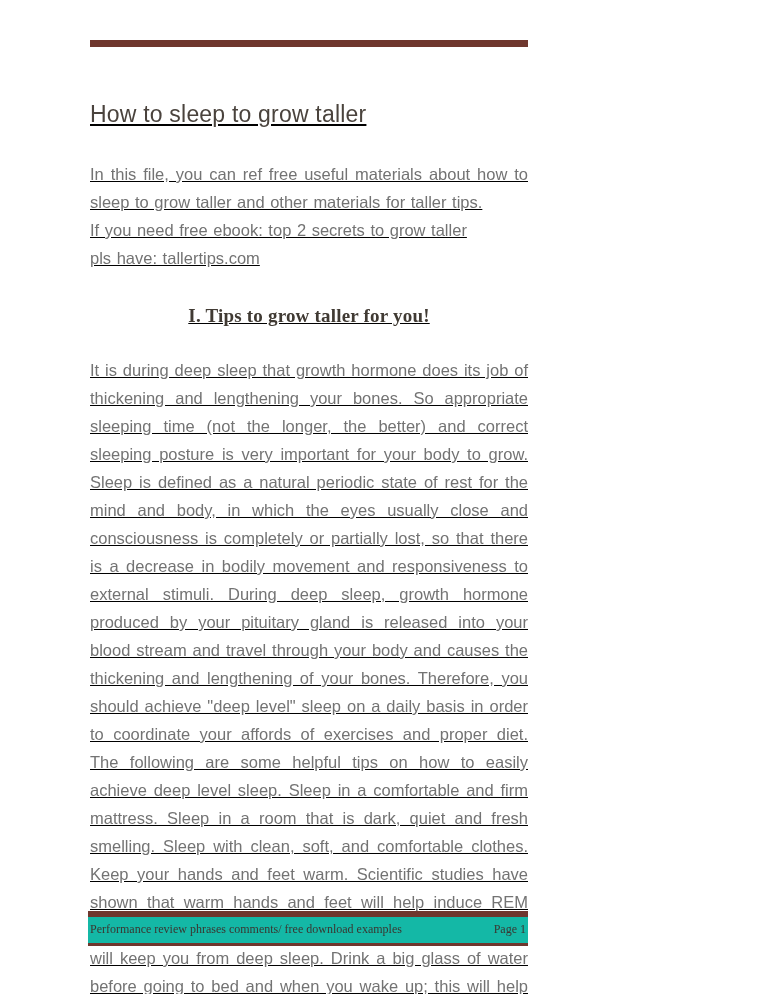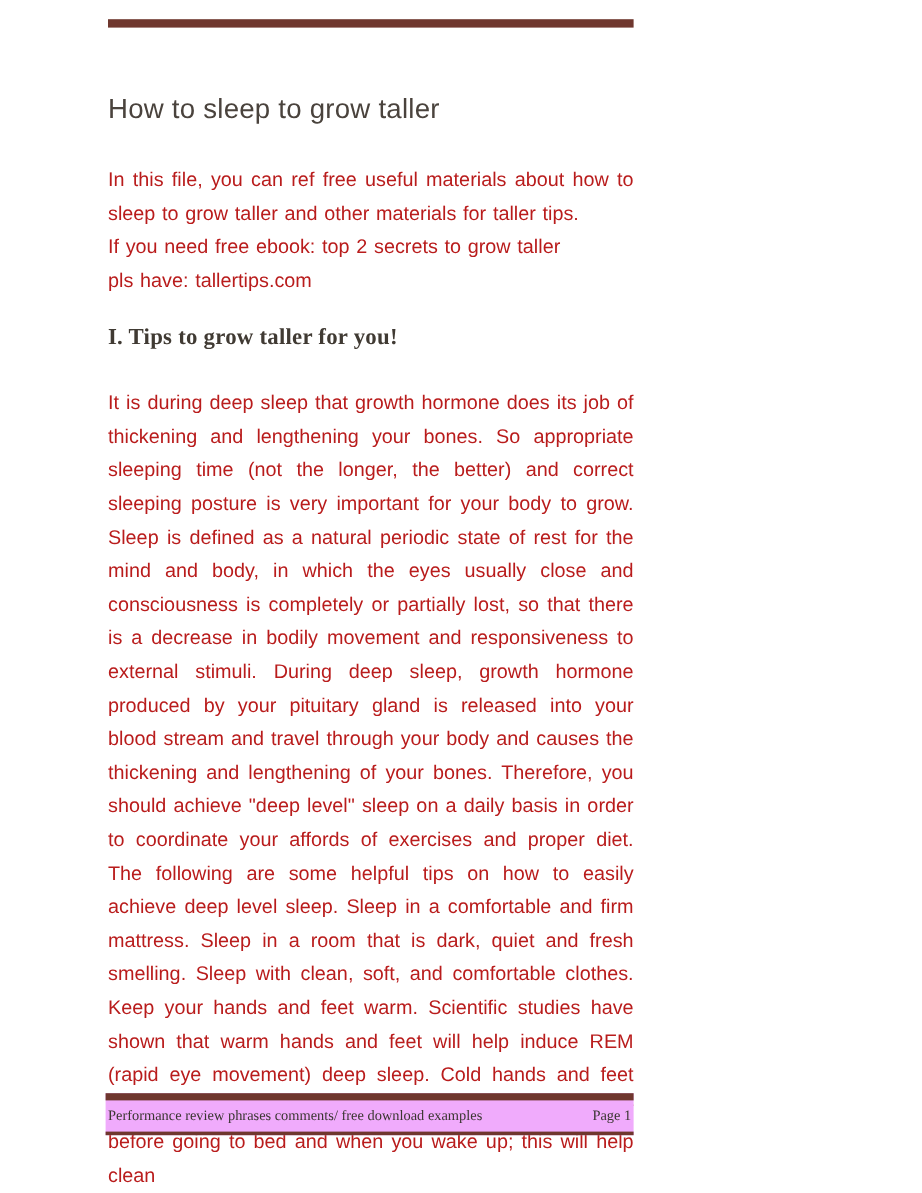--- a/index.html
+++ b/index.html
@@ -8,63 +8,65 @@
     width: 768px;
     height: 994px;
     font-family: "Liberation Sans", sans-serif;
     overflow: hidden;
   }
   .page {
     position: relative;
     width: 616px;
     height: 994px;
     background: #ffffff;
-    padding: 16px 88px 0 90px;
+    padding: 40px 88px 0 90px;
     overflow: hidden;
+    text-decoration: underline;
   }
   .rule { background: #6f372e; }
   .rule-top { height: 7px; width: 100%; }
   .title {
     margin-top: 54px;
     font-family: "Liberation Sans", sans-serif;
     font-weight: 400;
     font-size: 23px;
     color: #4a433d;
     letter-spacing: 0.2px;
   }
   .body-text {
     font-size: 16.5px;
     line-height: 28px;
-    color: #b91c1c;
+    color: #737373;
     word-spacing: 1px;
   }
   .intro {
     margin-top: 32px;
     text-align: justify;
     text-justify: inter-word;
   }
   .section-heading {
-    margin-top: 23px;
+    margin-top: 33px;
     font-family: "Liberation Serif", serif;
     font-weight: 700;
     font-size: 19px;
     color: #403a33;
     letter-spacing: 0.2px;
+    text-align: center;
   }
   .main-paragraph {
     margin-top: 29px;
     text-align: justify;
     text-justify: inter-word;
   }
   .footer {
     position: absolute;
     left: 88px;
     right: 88px;
     top: 911px;
-    background: #f0abfc;
+    background: #14b8a6;
   }
   .footer-rule-thick { height: 6px; }
   .footer-rule-thin { height: 3px; }
   .footer-row {
     display: flex;
     justify-content: space-between;
     align-items: center;
     font-family: "Liberation Serif", serif;
     font-size: 12px;
     color: #3a3631;

